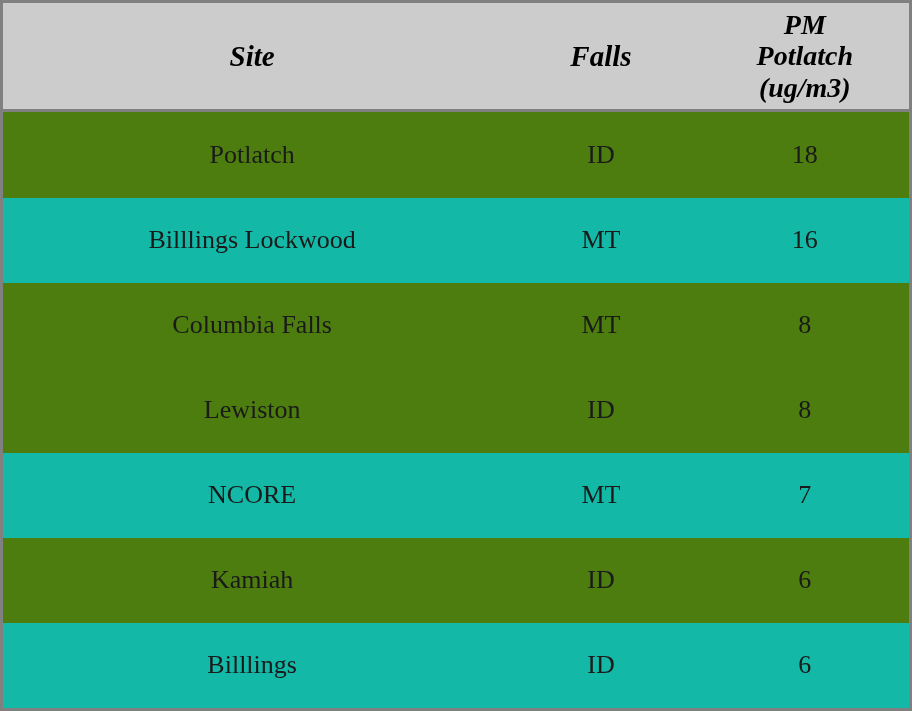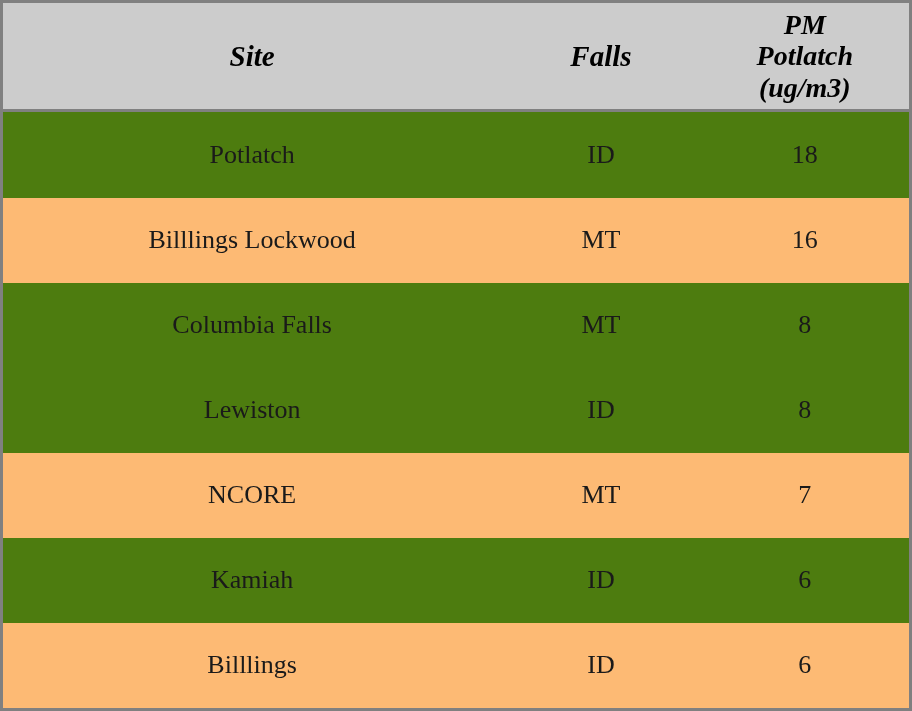--- a/index.html
+++ b/index.html
@@ -50,21 +50,21 @@
   tbody td {
     font-size: 26px;
     color: #1a1a1a;
     text-align: center;
     vertical-align: middle;
     padding: 0;
     height: 58px;
     border: none;
   }
   tbody tr.row-odd { background: #4d7c0f; }
-  tbody tr.row-even { background: #fdba74; }
+  tbody tr.row-even { background: #14b8a6; }
 </style>
 </head>
 <body>
 
 <div class="table-frame">
   <table class="data-table">
     <colgroup>
       <col class="col-site">
       <col class="col-state">
       <col class="col-pm">

